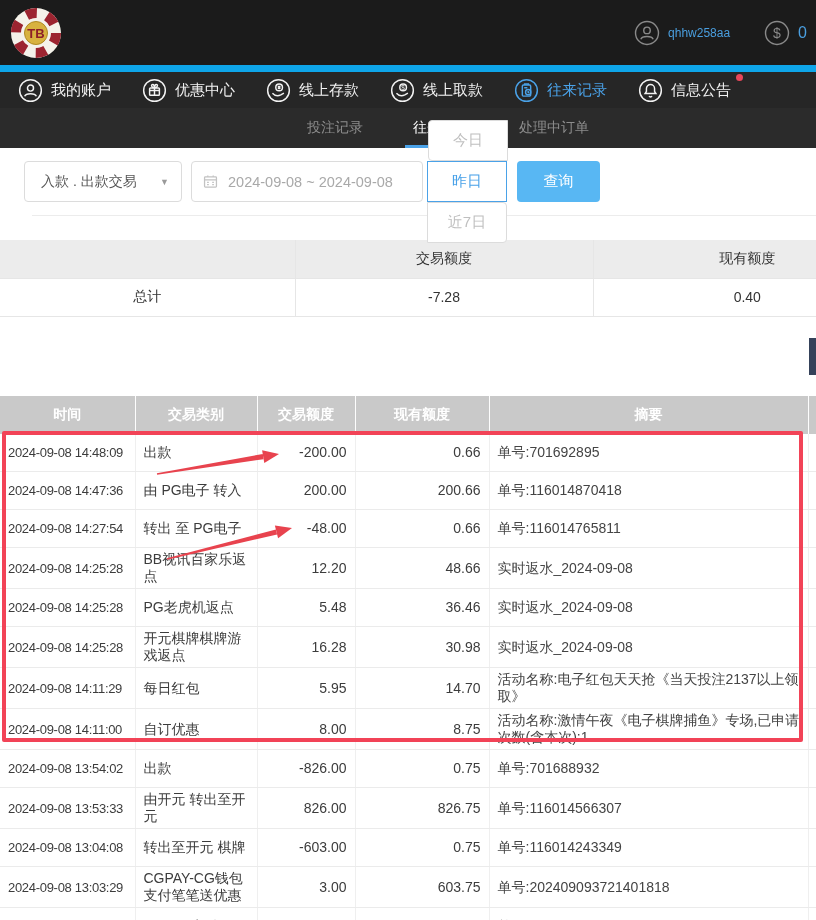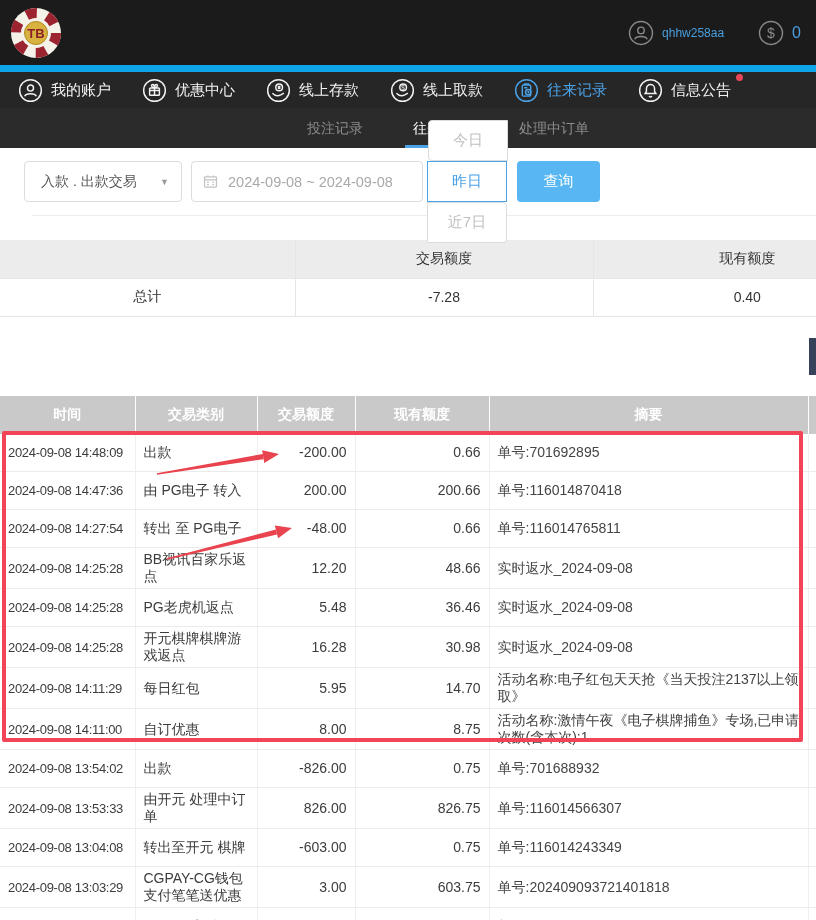--- a/index.html
+++ b/index.html
@@ -1,21 +1,21 @@
 <!DOCTYPE html>
 <html><head>
 <meta charset="utf-8">
 <style>
   * { margin:0; padding:0; box-sizing:border-box; }
   html,body { width:816px; height:920px; overflow:hidden; background:#fff;
               font-family:"Liberation Sans","DejaVu Sans",sans-serif; }
   .page { position:relative; width:816px; height:920px; overflow:hidden; }
 
   
-  .topbar { height:65px; background:#1b1b1b; display:flex; align-items:center; padding:0 21px 0 10px; }
+  .topbar { height:65px; background:#1b1b1b; display:flex; align-items:center; padding:0 15px 0 10px; }
   .logo { display:flex; align-items:center; gap:6px; }
   .chip { width:52px; height:52px; }
   .logo-text { position:relative; }
   .logo-cn { font-size:33px; font-weight:bold; color:#e3b33d; letter-spacing:2px;
              font-family:"Liberation Serif","DejaVu Serif",serif;
              text-shadow:1px 1px 1px #6b4e0a; }
   .logo-en { position:absolute; right:2px; bottom:-9px; font-size:11px; color:#d7a93a; letter-spacing:5px; font-weight:bold; }
   .top-right { margin-left:auto; display:flex; align-items:center; gap:34px; padding-right:0; }
   .userbox, .walletbox { display:flex; align-items:center; gap:8px; }
   .userbox .uname { color:#4a9fe0; font-size:12px; }
@@ -25,21 +25,21 @@
 
   
   .mainnav { height:43px; background:#262626; display:flex; align-items:center; padding:0 18px; gap:31px; border-top:7px solid #0ea5e9; }
   .nav-item { display:flex; align-items:center; gap:8px; color:#f2f2f2; font-size:15px; cursor:pointer; position:relative; }
   .nav-item .nic { width:25px; height:25px; }
   .nav-item.active { color:#4aa2e8; }
   .nav-dot { position:absolute; top:-4px; right:-12px; width:7px; height:7px; border-radius:50%; background:#e8475a; }
 
   
   .subtabs { height:40px; background:#2b2b2b; display:flex; align-items:stretch; justify-content:center; gap:46px; transform:none; }
-  .subtabs-inner { display:flex; gap:46px; margin-left:80px; }
+  .subtabs-inner { display:flex; gap:46px; margin-left:80px;font-family:Liberation Serif, serif; }
   .tab { color:#8d8d8d; font-size:14px; line-height:40px; position:relative; padding:0 2px; cursor:pointer; }
   .tab.active { color:#ffffff; }
   .tab.active::after { content:""; position:absolute; left:-6px; right:-6px; bottom:0; height:3px; background:#4aa2e8; }
 
   
   .filterbar { height:68px; background:#fff; border-bottom:1px solid #ececec; display:flex; align-items:center; padding:0;margin-left:32px; }
   .sel { margin-left:-8px; width:158px; height:41px; border:1px solid #dcdcdc; border-radius:4px;
          display:flex; align-items:center; justify-content:space-between; padding:0 12px 0 16px; color:#555; font-size:14px; cursor:pointer; }
   .sel .caret { font-size:9px; color:#9a9a9a; }
   .datebox { margin-left:9px; width:232px; height:41px; border:1px solid #dcdcdc; border-radius:4px;
@@ -332,21 +332,21 @@
     <td class="t-time">2024-09-08 13:54:02</td>
     <td class="t-type">出款</td>
     <td class="t-amt">-826.00</td>
     <td class="t-bal">0.75</td>
     <td class="t-sum">单号:701688932</td>
     <td class="t-sliver"></td>
   </tr>
 
   <tr>
     <td class="t-time">2024-09-08 13:53:33</td>
-    <td class="t-type">由开元 处理中订单</td>
+    <td class="t-type">由开元 转出至开元</td>
     <td class="t-amt">826.00</td>
     <td class="t-bal">826.75</td>
     <td class="t-sum">单号:116014566307</td>
     <td class="t-sliver"></td>
   </tr>
 
   <tr>
     <td class="t-time">2024-09-08 13:04:08</td>
     <td class="t-type">转出至开元 棋牌</td>
     <td class="t-amt">-603.00</td>

